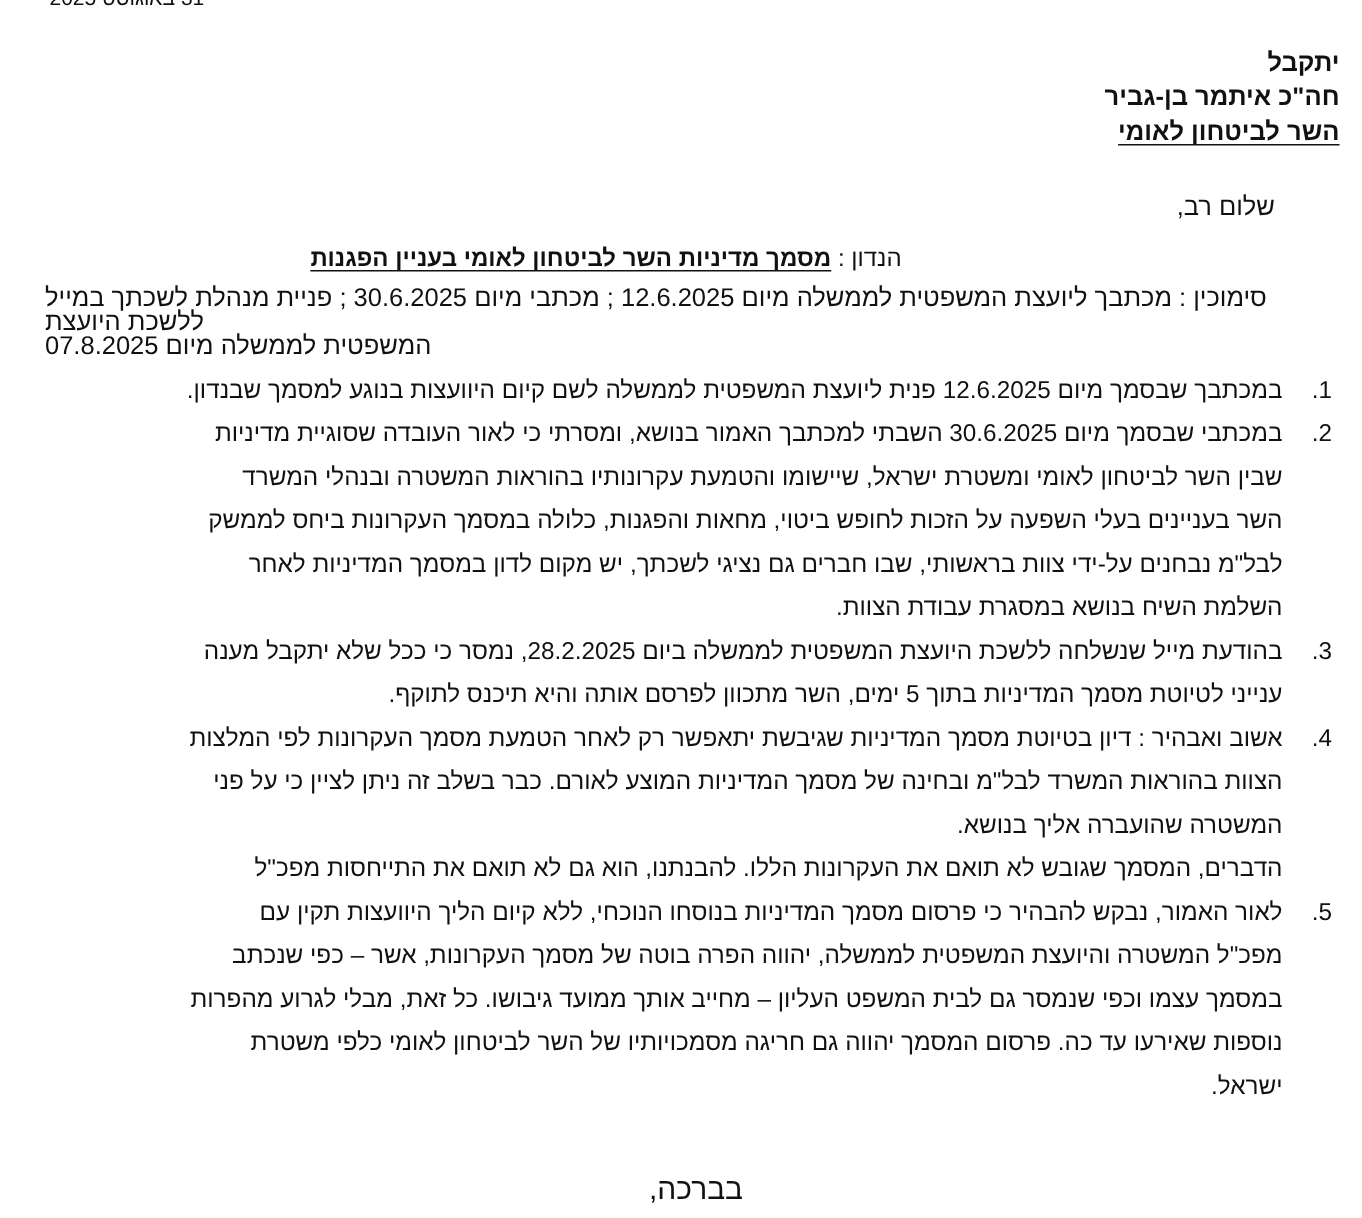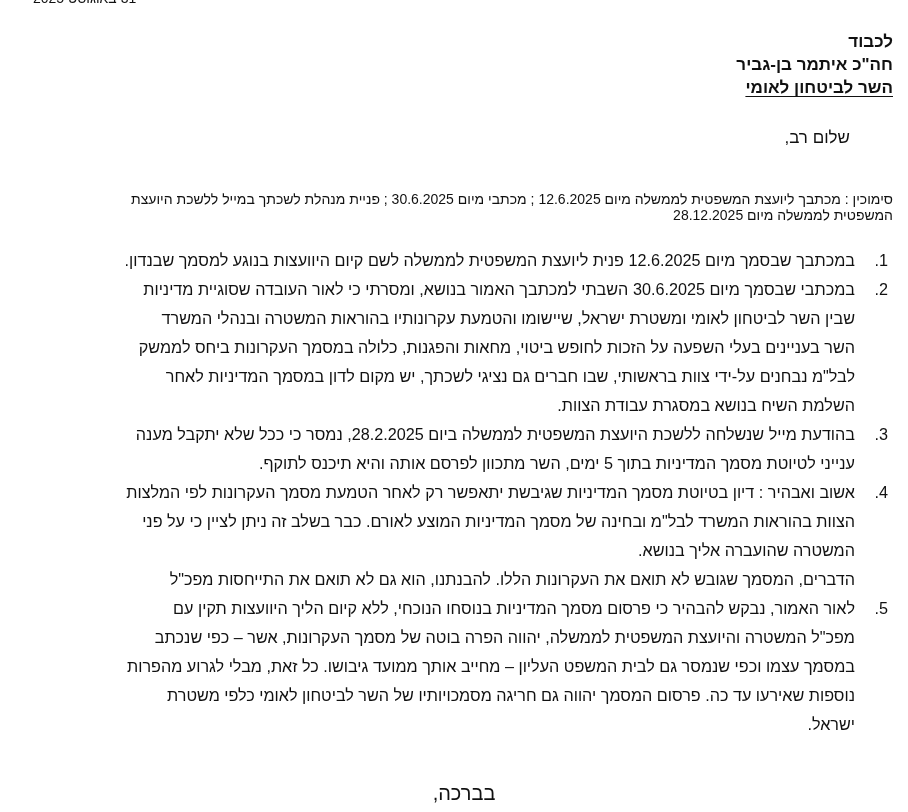--- a/index.html
+++ b/index.html
@@ -28,21 +28,21 @@
 
   .subject {
     position: absolute; top: 164px; left: 60px; right: 160px;
     text-align: center; font-size: 16px;
   }
   .subject .label { font-weight: normal; }
   .subject .title { font-weight: bold; text-decoration: underline; text-underline-offset: 3px; }
 
   .refs {
     position: absolute; top: 191px; left: 30px; right: 15px;
-    text-align: right; font-size: 14px; line-height: 16px;
+    text-align: left; font-size: 17px; line-height: 16px;
   }
 
   .items { position: absolute; top: 246px; right: 20px; width: 855px; }
   .item { display: flex; flex-direction: row; font-size: 16.2px; line-height: 29px; margin-bottom: 0px; }
   .item .num { width: 33px; flex: 0 0 33px; text-align: right; }
   .item .text { flex: 1; text-align: justify; text-align-last: right; }
   .item .line { display: block; white-space: nowrap; text-align: left; }
 
   .closing {
     position: absolute; top: 782px; left: 0; width: 908px; text-align: center;
@@ -50,31 +50,35 @@
   }
 </style>
 </head>
 <body>
 
 <div class="page">
 
   <div class="date">31 באוגוסט 2025</div>
 
   <div class="recipient">
-    <div>לכבוד</div>
+    <div>יתקבל</div>
     <div>חה"כ איתמר בן-גביר</div>
     <div><span class="u">השר לביטחון לאומי</span></div>
   </div>
 
   <div class="greeting">שלום רב,</div>
 
+  <div class="subject">
+    <span class="label">הנדון :</span>
+    <span class="title">מסמך מדיניות השר לביטחון לאומי בעניין הפגנות</span>
+  </div>
 
   <div class="refs">
     <div>סימוכין : מכתבך ליועצת המשפטית לממשלה מיום 12.6.2025 ; מכתבי מיום 30.6.2025 ; פניית מנהלת לשכתך במייל ללשכת היועצת</div>
-    <div>המשפטית לממשלה מיום 28.12.2025</div>
+    <div>המשפטית לממשלה מיום 07.8.2025</div>
   </div>
 
   <div class="items">
     <div class="item">
       <div class="num">1.</div>
       <div class="text">
         <span class="line">במכתבך שבסמך מיום 12.6.2025 פנית ליועצת המשפטית לממשלה לשם קיום היוועצות בנוגע למסמך שבנדון.</span>
       </div>
     </div>
 

